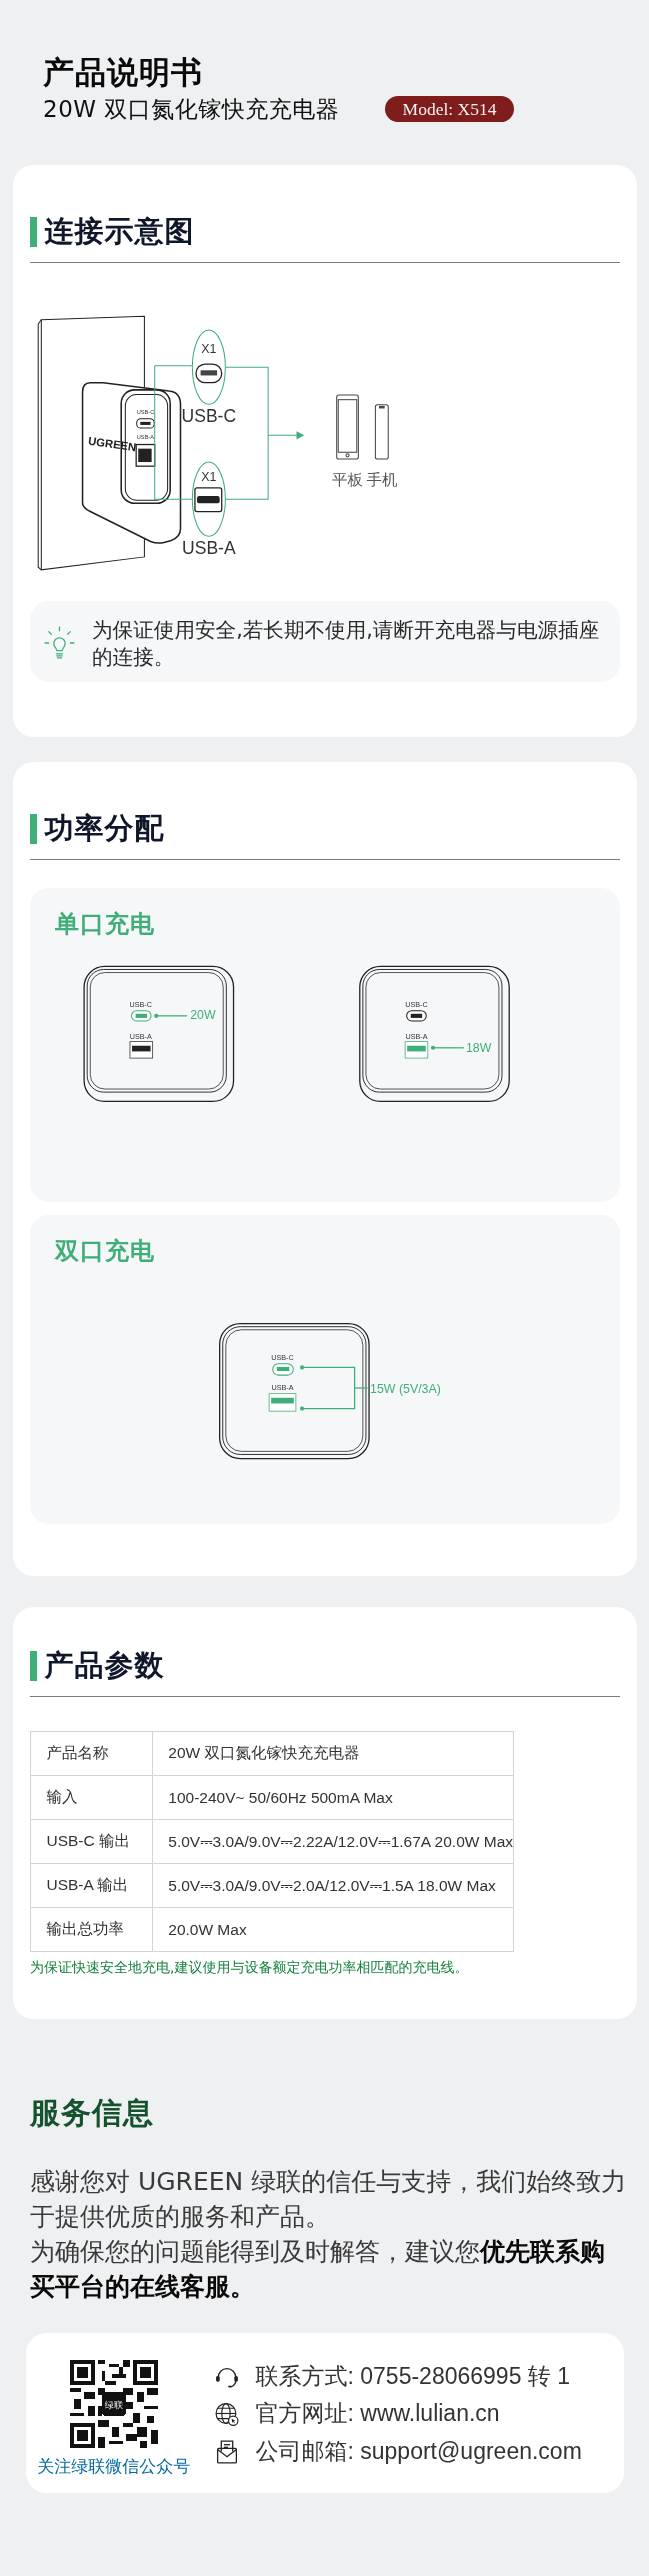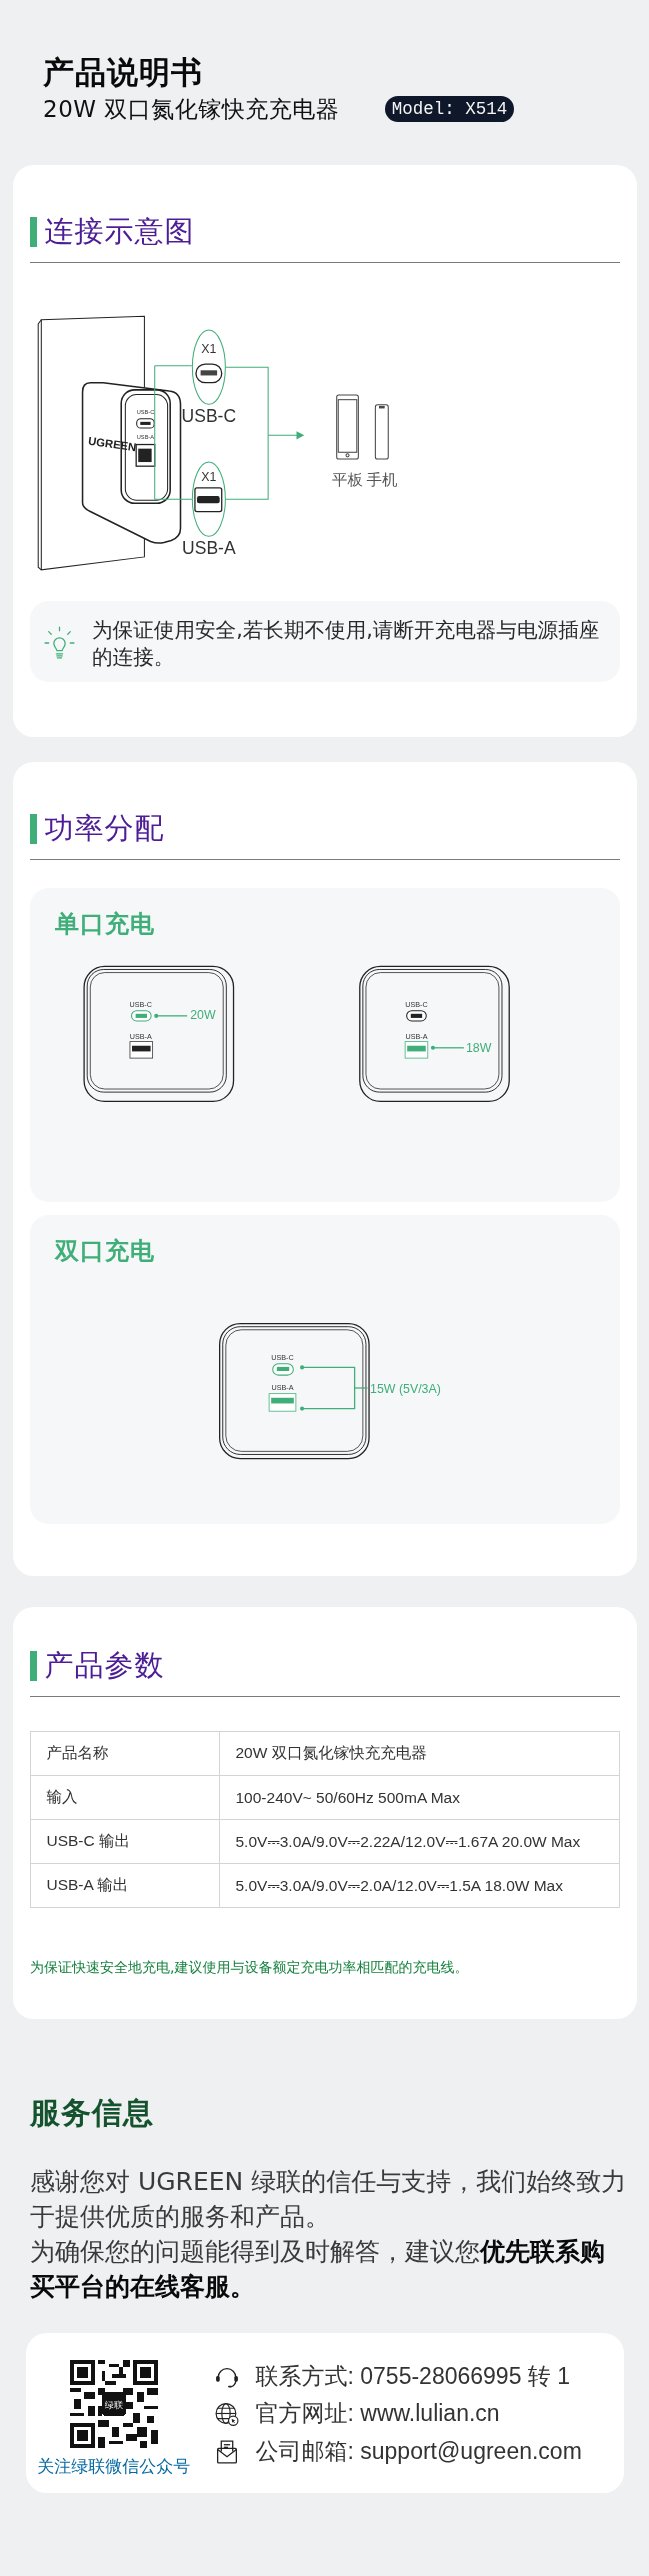--- a/index.html
+++ b/index.html
@@ -3,39 +3,39 @@
 <meta charset="utf-8">
 <style>
   * { box-sizing: border-box; margin: 0; padding: 0; }
   html, body { width: 650px; height: 2576px; background: #eff0f2; overflow: hidden; }
   body { position: relative; font-family: "DejaVu Sans", "Liberation Sans", sans-serif; color: #1a1a1a; }
   .abs { position: absolute; }
 
   
   .doc-title { left: 43px; top: 52px; font-size: 31px; font-weight: bold; color: #0a0a0a; letter-spacing: 1px; line-height: 41px; }
   .doc-subtitle { left: 43px; top: 94px; font-size: 23px; color: #111; line-height: 31px; letter-spacing: 0.5px; }
-  .model-badge { left: 385px; top: 96px; width: 129px; height: 26px; border-radius: 13px; background: #0f172a; color: #f4f4f4; font-size: 17.5px; line-height: 26px; text-align: center; font-family: Liberation Mono, monospace; }
+  .model-badge { left: 385px; top: 96px; width: 129px; height: 26px; border-radius: 13px; background: #7f1d1d; color: #f4f4f4; font-size: 17.5px; line-height: 26px; text-align: center; font-family: Liberation Serif, serif; }
 
   
   .card { position: absolute; left: 13px; width: 624px; background: #ffffff; border-radius: 20.6px; }
   .sec-head { position: absolute; left: 17px; right: 17px; height: 52px; border-bottom: 1.5px solid #7a7a7a; }
   .sec-head .bar { position: absolute; left: 0; top: 6.2px; width: 7.2px; height: 30px; background: #3fae78; }
-  .sec-head .txt { position: absolute; left: 14.4px; top: 0; font-size: 29px; font-weight: normal; line-height: 41px; color: #4c1d95; letter-spacing: 1px; }
+  .sec-head .txt { position: absolute; left: 14.4px; top: 0; font-size: 29px; font-weight: bold; line-height: 41px; color: #0f172a; letter-spacing: 1px; }
 
   
   .tip { position: absolute; left: 17px; width: 590px; height: 81px; background: #f6f7f9; border-radius: 18.5px; }
   .tip .bulb { position: absolute; left: 14.4px; top: 25px; width: 31px; height: 34px; }
   .tip .tip-text { position: absolute; left: 62px; top: 15.5px; right: 20.6px; font-size: 20.6px; line-height: 27px; color: #2a2a2a; }
 
   
   .subcard { position: absolute; left: 17px; width: 590px; background: #f6f7f9; border-radius: 18.5px; }
   .subcard .sub-title { position: absolute; left: 25px; top: 20.6px; font-size: 24px; font-weight: bold; color: #3fae78; line-height: 31px; letter-spacing: 1px; }
 
   
-  .spec-table { position: absolute; left: 17px; width: 590px; border-collapse: collapse; }
+  .spec-table { position: absolute; left: 17px; width: 484px; border-collapse: collapse; }
   .spec-table td { border: 1px solid #d4d4d4; height: 44px; font-size: 15.5px; color: #333; padding-left: 15.5px; font-family: "Liberation Sans", sans-serif; white-space: nowrap; }
   .spec-table td.k { width: 189px; }
   .note { position: absolute; left: 17px; font-size: 14px; color: #15803d; line-height: 20.6px; }
 
   
   .svc-title { left: 30px; top: 2092px; font-size: 30px; font-weight: bold; line-height: 41px; color: #14532d; letter-spacing: 1px; }
   .svc-p { left: 30px; width: 598px; font-size: 25px; line-height: 35px; color: #3a3a3a; }
   .svc-p b { color: #0a0a0a; }
   .contact-card { left: 26px; top: 2333px; width: 598px; height: 160px; background: #ffffff; border-radius: 20.6px; }
   .qr { position: absolute; left: 44px; top: 27px; width: 88px; height: 88px; }
@@ -212,20 +212,24 @@
         <td class="k">输入</td>
         <td>100-240V~ 50/60Hz 500mA Max</td>
       </tr>
       <tr>
         <td class="k">USB-C 输出</td>
         <td>5.0V⎓3.0A/9.0V⎓2.22A/12.0V⎓1.67A  20.0W Max</td>
       </tr>
       <tr>
         <td class="k">USB-A 输出</td>
         <td>5.0V⎓3.0A/9.0V⎓2.0A/12.0V⎓1.5A  18.0W Max</td>
+      </tr>
+      <tr>
+        <td class="k">输出总功率</td>
+        <td>20.0W Max</td>
       </tr>
     </tbody>
   </table>
   <div class="note" style="top:350px;">为保证快速安全地充电,建议使用与设备额定充电功率相匹配的充电线。</div>
 </section>
 
 <div class="abs svc-title">服务信息</div>
 <div class="abs svc-p" style="top:2164px;">感谢您对 UGREEN 绿联的信任与支持，我们始终致力于提供优质的服务和产品。</div>
 <div class="abs svc-p" style="top:2234px;">
   <span>为确保您的问题能得到及时解答，建议您</span><b>优先联系购买平台的在线客服。</b>

